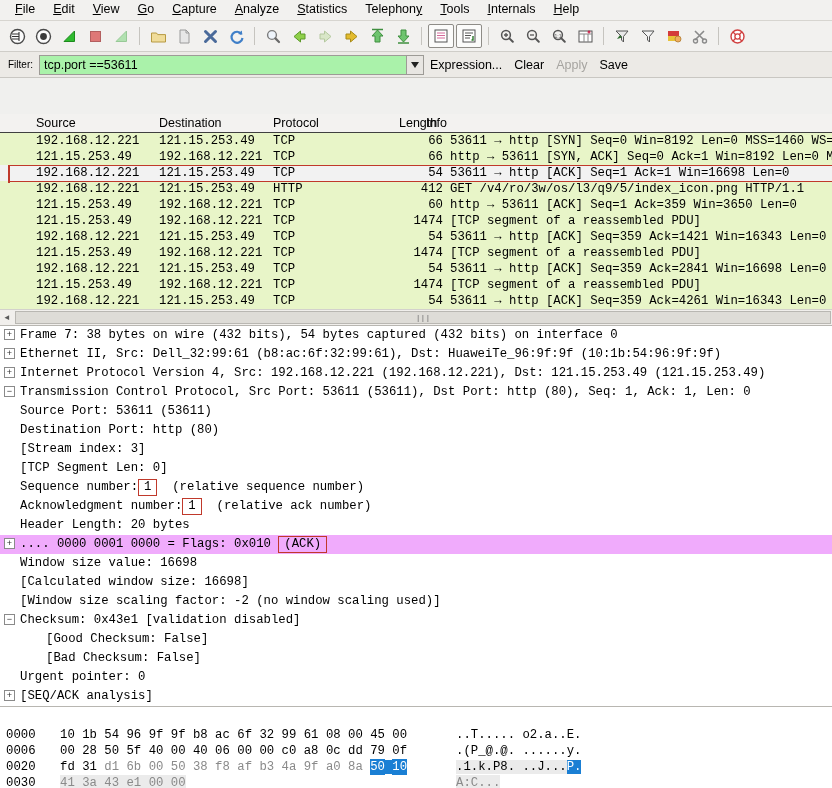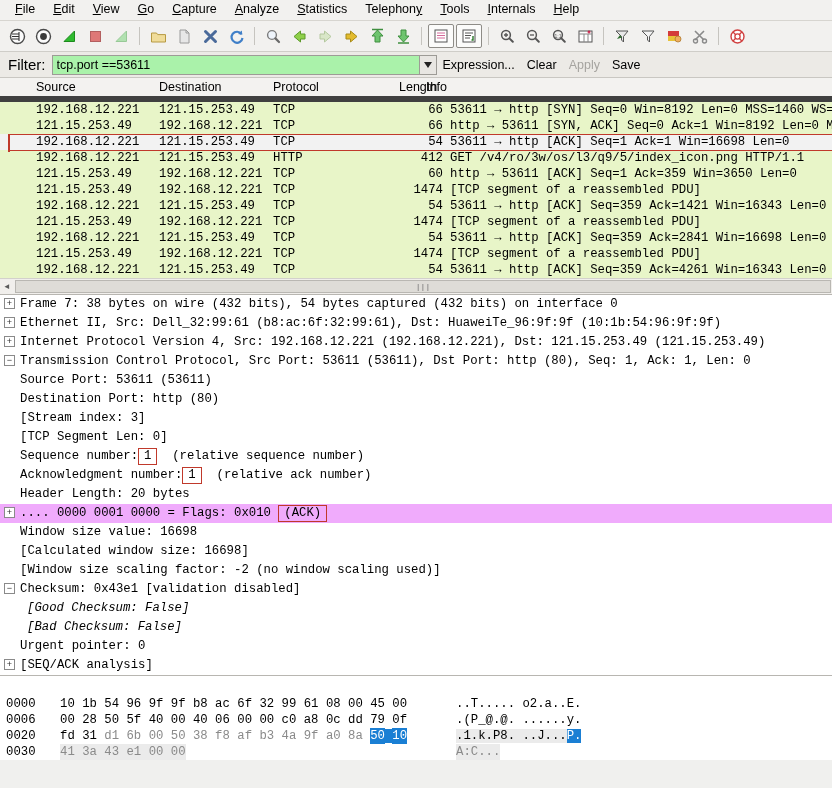--- a/index.html
+++ b/index.html
@@ -32,40 +32,40 @@
   .sep{width:1px;height:18px;background:#c6c4bf;margin:0 5px;}
   .tbframe{
     width:24px;height:22px;border:1px solid #8e8c87;border-radius:2px;
     background:#fbfbfa;display:flex;align-items:center;justify-content:center;margin:0 1px;
   }
   
   .filterbar{
     height:25px;background:#eceae6;border-bottom:1px solid #c9c7c2;
     display:flex;align-items:center;padding:0 4px;gap:0;
   }
-  .filterlabel{padding:0 6px 0 4px;font-size:15px;}
+  .filterlabel{padding:0 6px 0 4px;font-size:10px;}
   .filterinputwrap{
     flex:0 0 auto;width:383px;height:18px;display:flex;
     border:1px solid #9d9b96;background:#aaf2aa;
   }
   .filterinput{
     flex:1;border:0;outline:0;background:#aaf2aa;
     font-family:"Liberation Sans", sans-serif;font-size:12.5px;
     padding-left:4px;color:#000;
   }
   .filterdrop{
     width:16px;border-left:1px solid #9d9b96;background:#e8e6e2;
     display:flex;align-items:center;justify-content:center;
   }
   .filterbtn{padding:0 6px;font-size:12.5px;color:#000;}
   .filterbtn.disabled{color:#a6a4a0;}
   
   .collist{
-    height:18px;background:#f3f2f0;border-bottom:6px solid #404040;
-    position:relative;font-size:12.5px;
+    height:18px;background:#f3f2f0;border-bottom:1px solid #404040;
+    position:relative;font-size:12.5px;margin-top:36px;
   }
   .collist span{position:absolute;top:2px;}
   .plist{
     position:relative;height:192px;background:#e8f5c8;overflow:hidden;
     font-family:"Liberation Mono","DejaVu Sans Mono",monospace;font-size:12.3px;
   }
   .prow{height:16px;line-height:16px;position:relative;white-space:nowrap;}
   .prow.sel{background:#f2f2f2;}
   .prow .src{position:absolute;left:36px;}
   .prow .dst{position:absolute;left:159px;}
@@ -94,21 +94,21 @@
     font-family:"Liberation Mono","DejaVu Sans Mono",monospace;font-size:12.3px;
   }
   .drow{height:19px;line-height:19px;white-space:nowrap;padding-left:4px;position:relative;}
   .drow.highlight{background:#f0abfc;}
   .exp{
     display:inline-block;width:9px;height:9px;line-height:8px;text-align:center;
     border:1px solid #8a8a8a;background:#fff;font-size:9px;color:#333;
     margin-right:5px;vertical-align:1px;font-family:"Liberation Sans",sans-serif;
   }
   .ind1{padding-left:20px;}
-  .ind2{padding-left:27px;font-style:italic;}
+  .ind2{padding-left:46px;}
   .redbox{
     border:1.3px solid #c0392b;padding:0 5px;display:inline-block;
     line-height:15px;
   }
   
   .hexpane{
     height:auto;background:#fff;border-top:1px solid #b8b6b1;padding-top:20px;
     font-family:"Liberation Mono","DejaVu Sans Mono",monospace;font-size:12.3px;
   }
   .hrow{height:16px;line-height:16px;white-space:nowrap;position:relative;}

